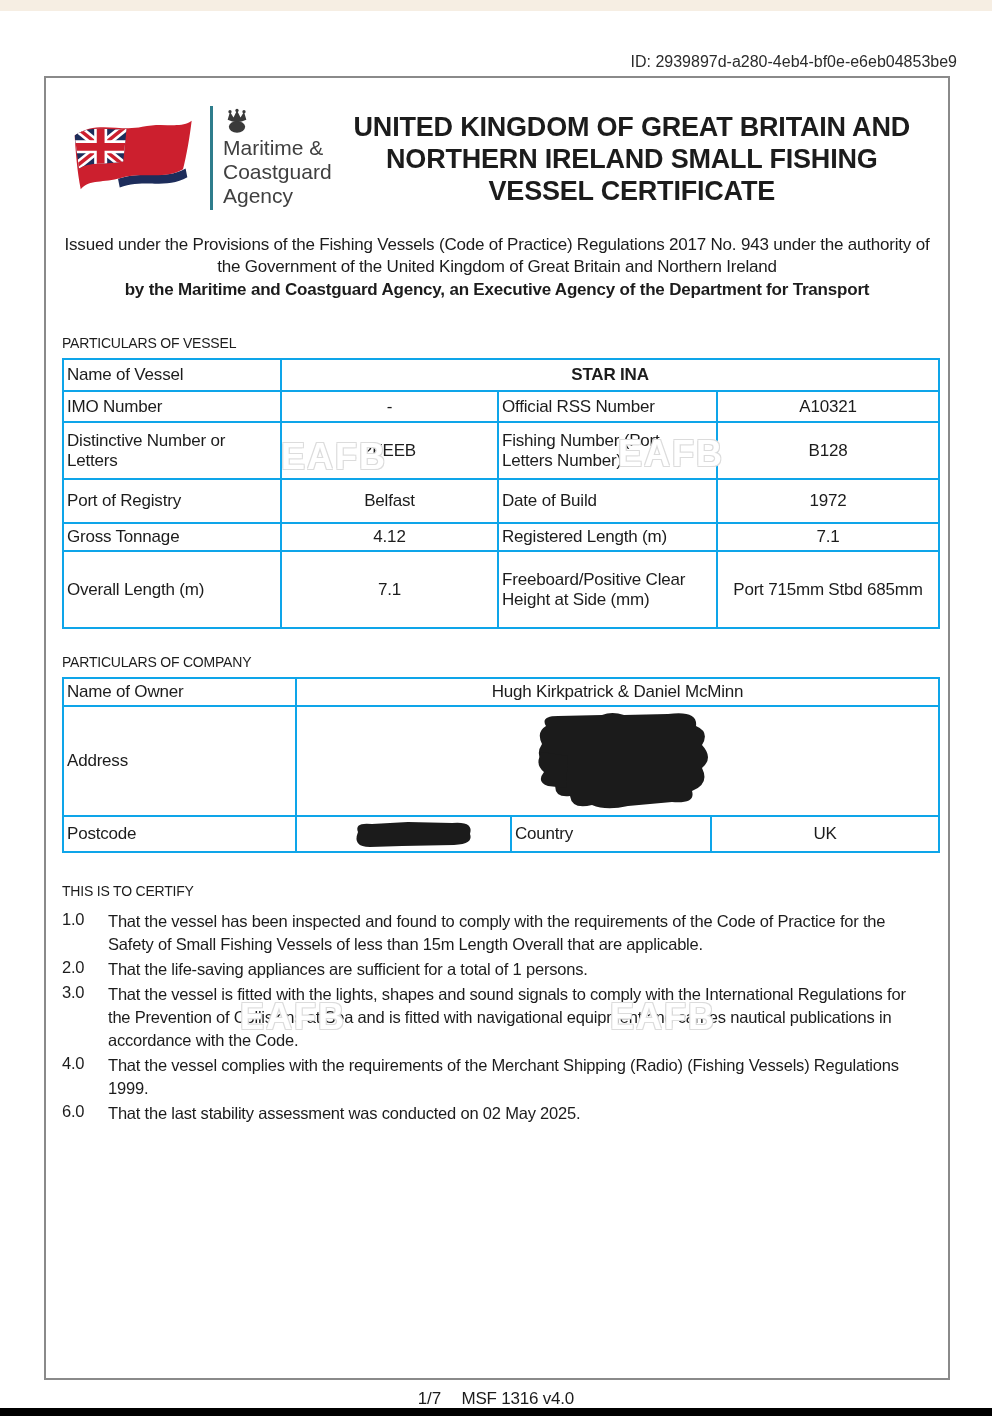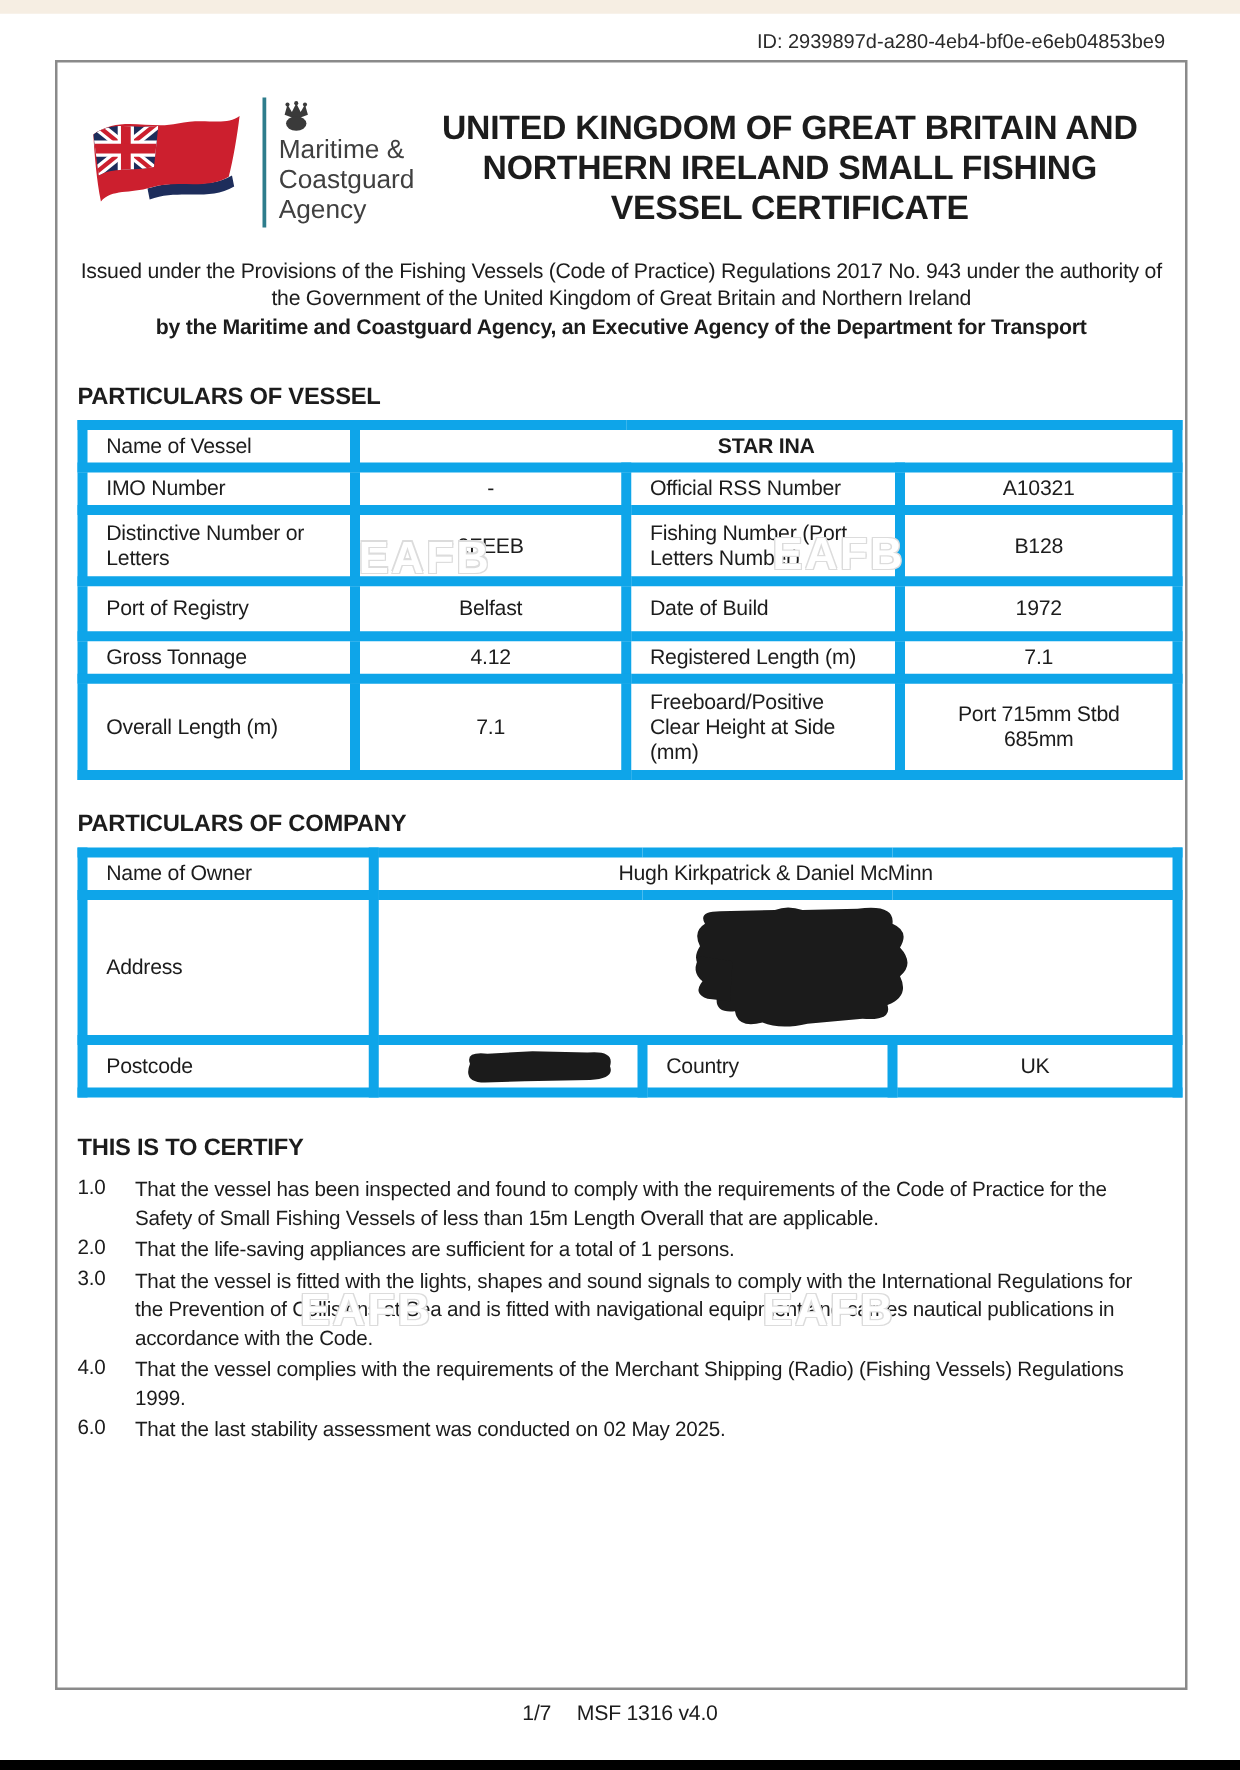--- a/index.html
+++ b/index.html
@@ -13,37 +13,37 @@
   }
   .top-strip {
     width: 100%; height: 11px;
     background: #f6eee3;
   }
   .bottom-strip {
     position: absolute; left: 0; bottom: 0;
     width: 100%; height: 8px; background: #000;
   }
   .id-line {
-    margin-top: 14px;
-    padding-right: 60px;
+    margin-top: 42px;
+    padding-right: 35px;
     text-align: right;
     font-size: 16px;
     color: #2b2b2b;
   }
   .cert-border {
     margin: 5px 42px 0 44px;
     border: 2px solid #8a8a8a;
     box-sizing: border-box;
     height: 1304px;
     padding: 26px 16px 0 16px;
     position: relative;
     background: #fff;
   }
   
-  .hdr { display: flex; align-items: flex-end; }
+  .hdr { display: flex; align-items: center; }
   .logo { display: flex; align-items: flex-start; padding-top: 2px; }
   .flag-wrap { width: 130px; height: 92px; margin-left: 4px; }
   .logo-divider {
     width: 3px; height: 104px; background: #2e7d8c;
     margin: 0 10px 0 14px;
   }
   .agency { padding-top: 2px; }
   .crest { display: block; margin-bottom: 2px; }
   .agency-line {
     font-size: 21px; line-height: 1.14; color: #404040;
@@ -66,37 +66,37 @@
     margin-top: 24px;
     text-align: center;
     font-size: 17px;
     line-height: 1.32;
     letter-spacing: -0.2px;
   }
   .issued .bold-line { font-weight: bold; }
   
   .section-heading {
     margin: 0;
-    font-size: 19px;
-    font-weight: bold;
+    font-size: 14px;
+    font-weight: normal;
     letter-spacing: -0.2px;
   }
   .hv { margin-top: 34px; }
   .hc { margin-top: 25px; }
   .ht { margin-top: 30px; }
   
   table {
     border-collapse: collapse;
     width: 876px;
     table-layout: fixed;
     margin-top: 7px;
   }
   td {
-    border: 8px solid #0ea5e9;
-    padding: 3px 15px;
+    border: 2px solid #0ea5e9;
+    padding: 3px 3px;
     font-size: 17px;
     letter-spacing: -0.2px;
     vertical-align: middle;
     position: relative;
     overflow: visible;
   }
   td.val { text-align: center; }
   td.bold { font-weight: bold; }
   
   .certify-list { margin-top: 11px; }

